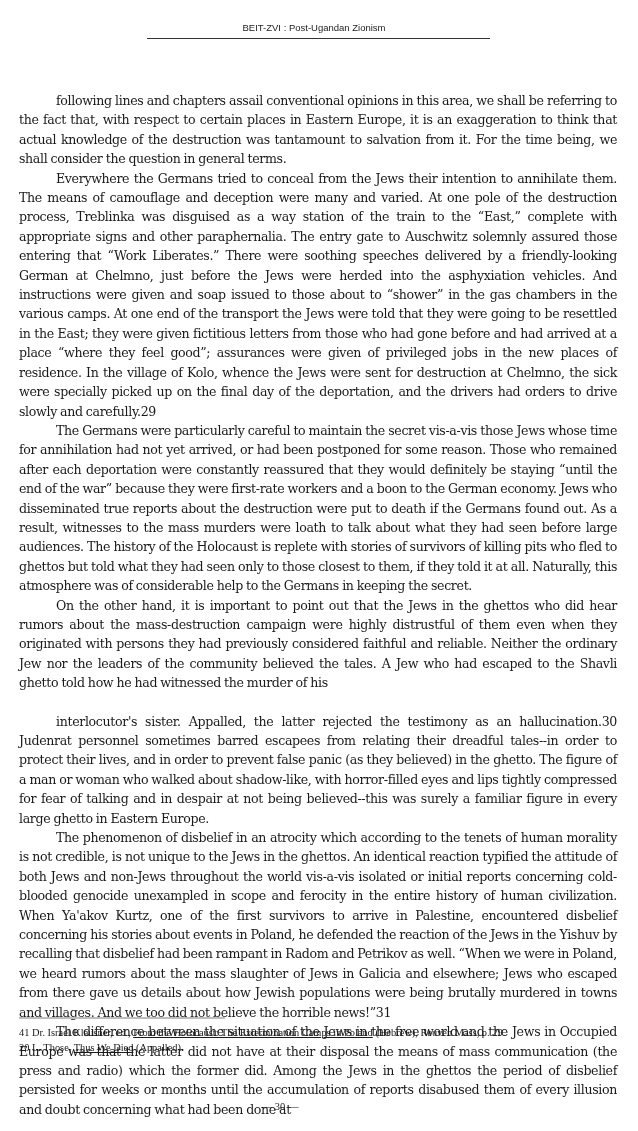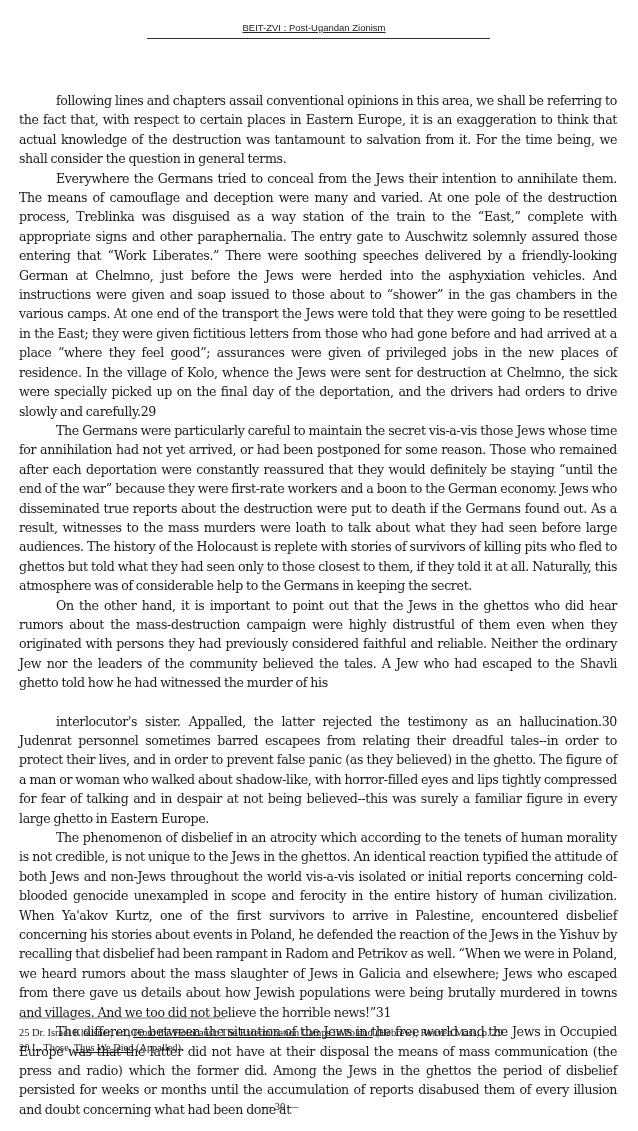--- a/index.html
+++ b/index.html
@@ -1,18 +1,18 @@
 <!DOCTYPE html>
 <html><head>
 <meta charset="utf-8">
 <style>
   html, body { margin: 0; padding: 0; background: #ffffff; }
   body { width: 638px; height: 1131px; position: relative; overflow: hidden; color: #1a1a1a; }
   .header { position: absolute; top: 22px; left: 0; width: 628px; text-align: center;
-    font-family: "Liberation Sans", sans-serif; font-size: 9.5px; color: #222; text-decoration: underline; }
+    font-family: "Liberation Sans", sans-serif; font-size: 9.5px; color: #222; }
   .header-rule { position: absolute; top: 38px; left: 147px; width: 343px; height: 0;
     border-top: 1px solid #333; }
   .body-text { position: absolute; top: 91px; left: 19px; width: 598px;
     font-family: "DejaVu Serif", serif; font-size: 12.6px; line-height: 19.4px;
     text-align: justify; letter-spacing: -0.35px; word-spacing: -0.5px; }
   .body-text p { margin: 0; text-indent: 37px; }
   .body-text p.cont { text-indent: 37px; }
   .gap { height: 19px; }
   .fn-rule { position: absolute; top: 1017px; left: 19px; width: 206px; height: 0;
     border-top: 2px solid #bdbdbd; }
@@ -37,21 +37,21 @@
   <div class="gap"></div>
   <p class="cont">interlocutor's sister. Appalled, the latter rejected the testimony as an hallucination.30 Judenrat personnel sometimes barred escapees from relating their dreadful tales--in order to protect their lives, and in order to prevent false panic (as they believed) in the ghetto. The figure of a man or woman who walked about shadow-like, with horror-filled eyes and lips tightly compressed for fear of talking and in despair at not being believed--this was surely a familiar figure in every large ghetto in Eastern Europe.</p>
   <p>The phenomenon of disbelief in an atrocity which according to the tenets of human morality is not credible, is not unique to the Jews in the ghettos. An identical reaction typified the attitude of both Jews and non-Jews throughout the world vis-a-vis isolated or initial reports concerning cold-blooded genocide unexampled in scope and ferocity in the entire history of human civilization. When Ya'akov Kurtz, one of the first survivors to arrive in Palestine, encountered disbelief concerning his stories about events in Poland, he defended the reaction of the Jews in the Yishuv by recalling that disbelief had been rampant in Radom and Petrikov as well. “When we were in Poland, we heard rumors about the mass slaughter of Jews in Galicia and elsewhere; Jews who escaped from there gave us details about how Jewish populations were being brutally murdered in towns and villages. And we too did not believe the horrible news!”31</p>
   <p>The difference between the situation of the Jews in the free world and the Jews in Occupied Europe was that the latter did not have at their disposal the means of mass communication (the press and radio) which the former did. Among the Jews in the ghettos the period of disbelief persisted for weeks or months until the accumulation of reports disabused them of every illusion and doubt concerning what had been done at</p>
 </div>
 
 <div class="fn-rule"></div>
 
 <div class="footnotes">
   <div>
-    <span>25</span>
+    <span>41</span>
     <span>Dr. Israel Klausner, ed., </span><span class="u">From the Holocaust: The Extermination Camps in Poland</span><span> (Hebrew), Reuven Mass, p. 29.</span>
   </div>
   <div>
     <span>20</span>
     <span> L. Those, </span><span class="u">Thus We Died</span><span> (Appalled).</span>
   </div>
 </div>
 
 <div class="page-num">—   30   —</div>
 

